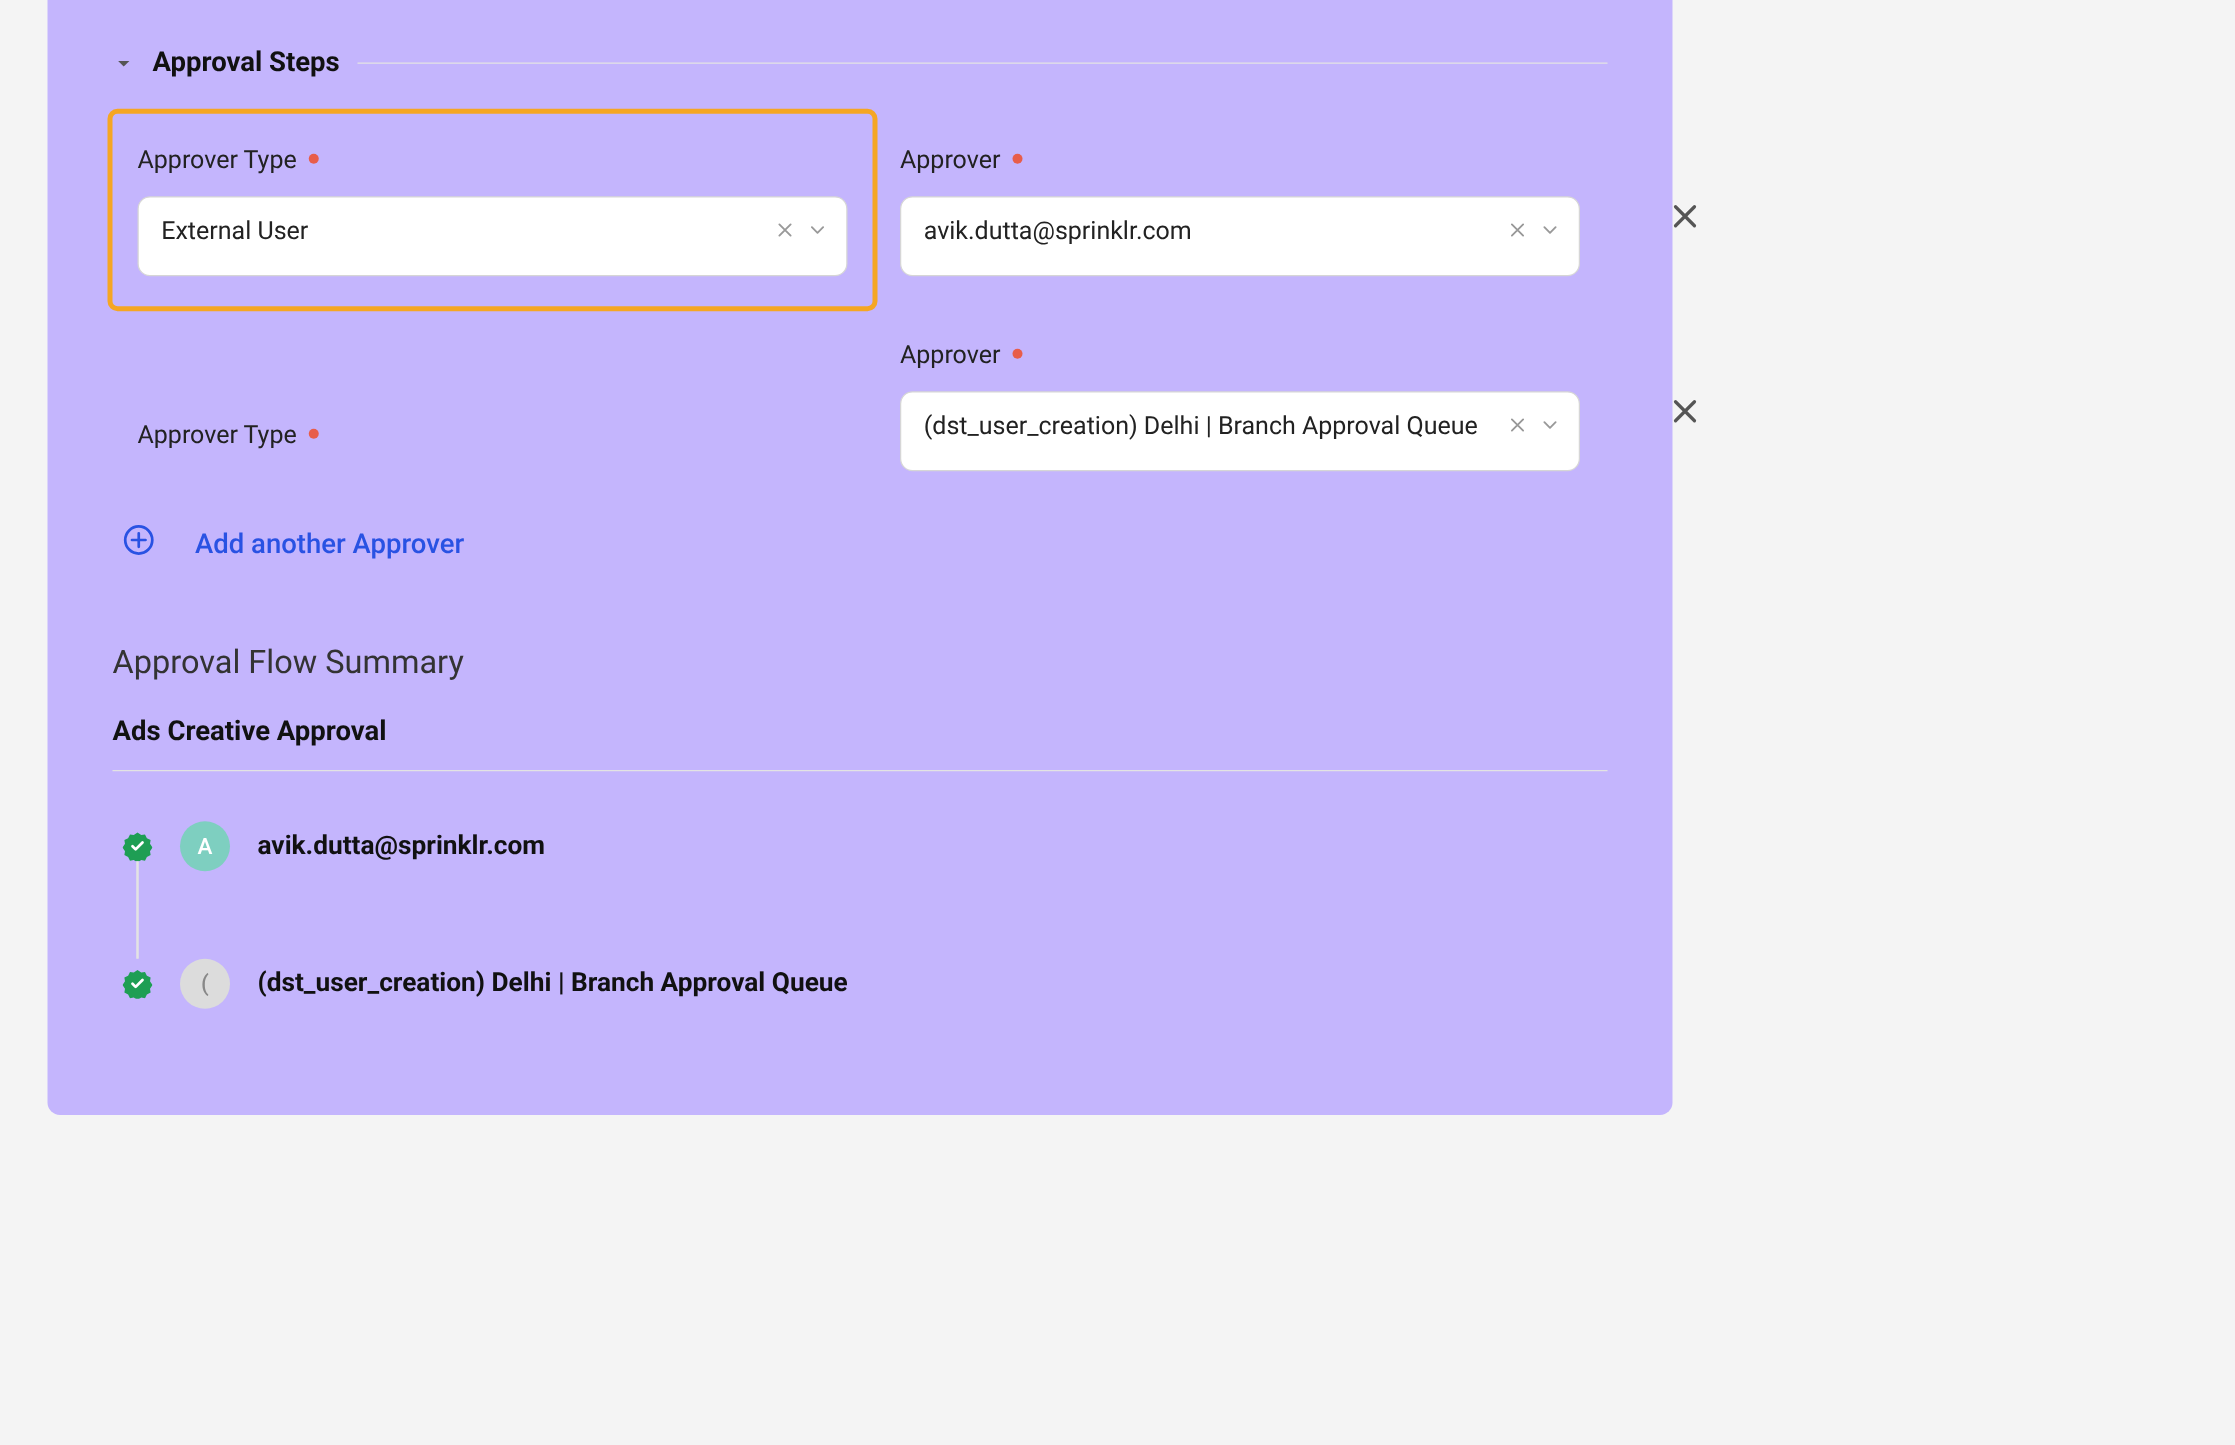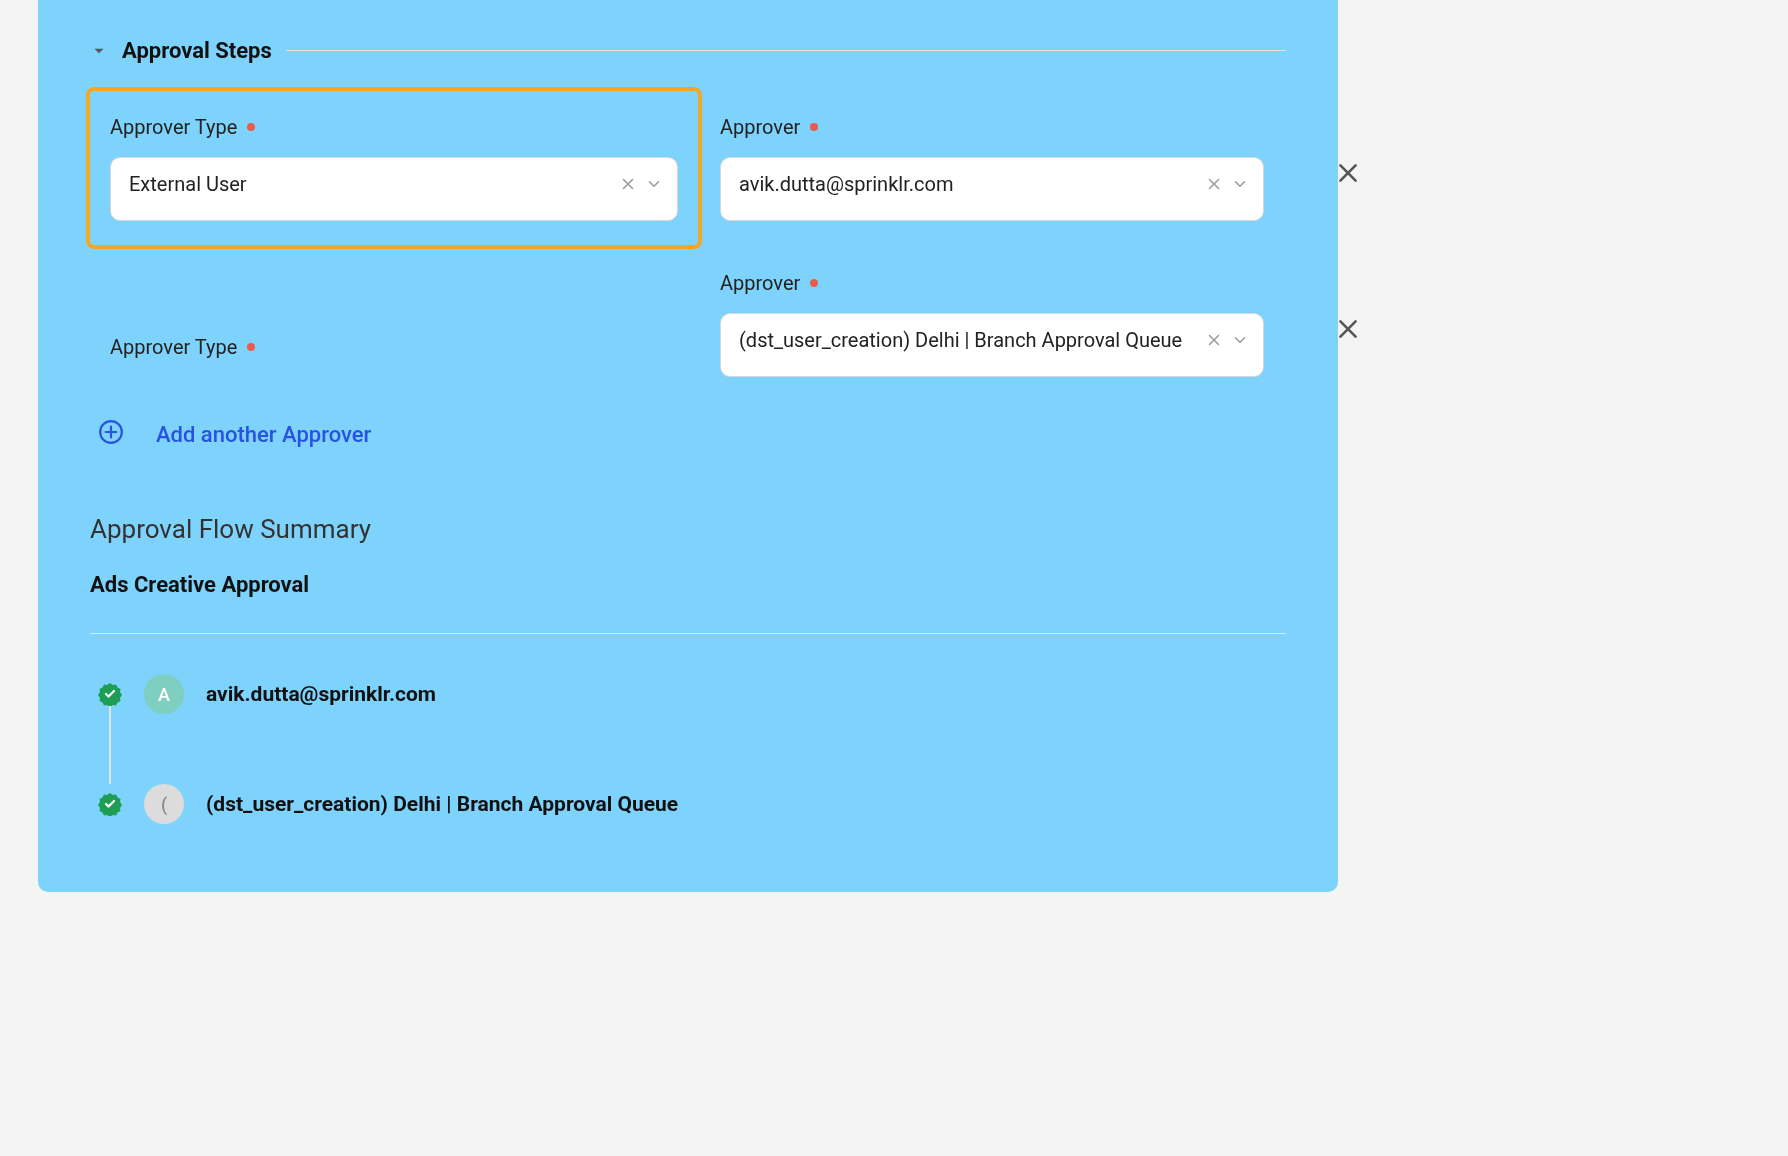--- a/index.html
+++ b/index.html
@@ -10,21 +10,21 @@
       width:1788px;
       height:1156px;
       overflow:hidden;
     }
     .panel {
       position:absolute;
       left:38px;
       top:0;
       width:1300px;
       height:892px;
-      background:#7dd3fc;
+      background:#c4b5fd;
       padding:38px 52px 20px 52px;
       border-radius:0 0 10px 10px;
     }
 
     
     .section-header { display:flex; align-items:center; gap:14px; margin-bottom:28px; }
     .section-title { font-size:22px; font-weight:700; color:#111; white-space:nowrap; }
     .section-rule  { flex:1; height:1px; background:#e3e3e3; }
     .caret-down svg{ display:block; }
 
@@ -61,21 +61,21 @@
       cursor:pointer;
     }
     .row-remove svg { display:block; }
 
     
     .add-link { display:flex; align-items:center; gap:32px; margin:42px 0 0 8px; color:#2952e3; font-size:22px; font-weight:500; cursor:pointer; }
     .add-link .plus-circle { color:#2952e3; }
 
     
     .summary-heading { font-size:26px; color:#333; margin-top:64px; margin-bottom:28px; }
-    .summary-sub     { font-size:22px; font-weight:700; color:#111; margin-bottom:36px; }
+    .summary-sub     { font-size:22px; font-weight:700; color:#111; margin-bottom:18px; }
     .summary-divider { height:1px; background:#e3e3e3; margin-bottom:40px; }
 
     .flow-item { display:flex; align-items:center; gap:22px; position:relative; padding-left:8px; }
     .flow-item + .flow-item { margin-top:70px; }
     .flow-badge { width:24px; height:24px; position:relative; }
     .flow-badge svg { display:block; }
     .avatar { width:40px; height:40px; border-radius:50%; display:flex; align-items:center; justify-content:center; font-size:18px; font-weight:500; color:#fff; }
     .avatar.teal { background:#7ecfc0; }
     .avatar.grey { background:#dcdcdc; color:#888; }
     .flow-label { font-size:21px; font-weight:700; color:#111; }

